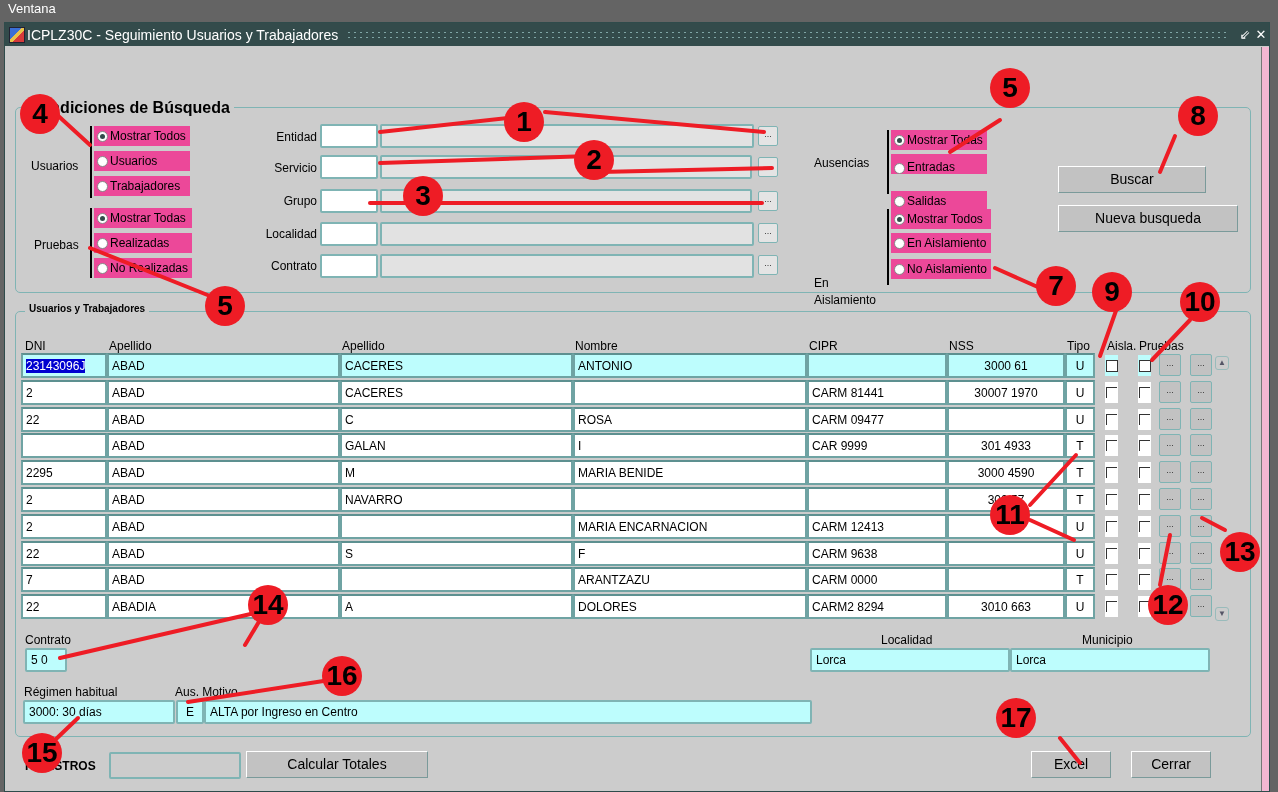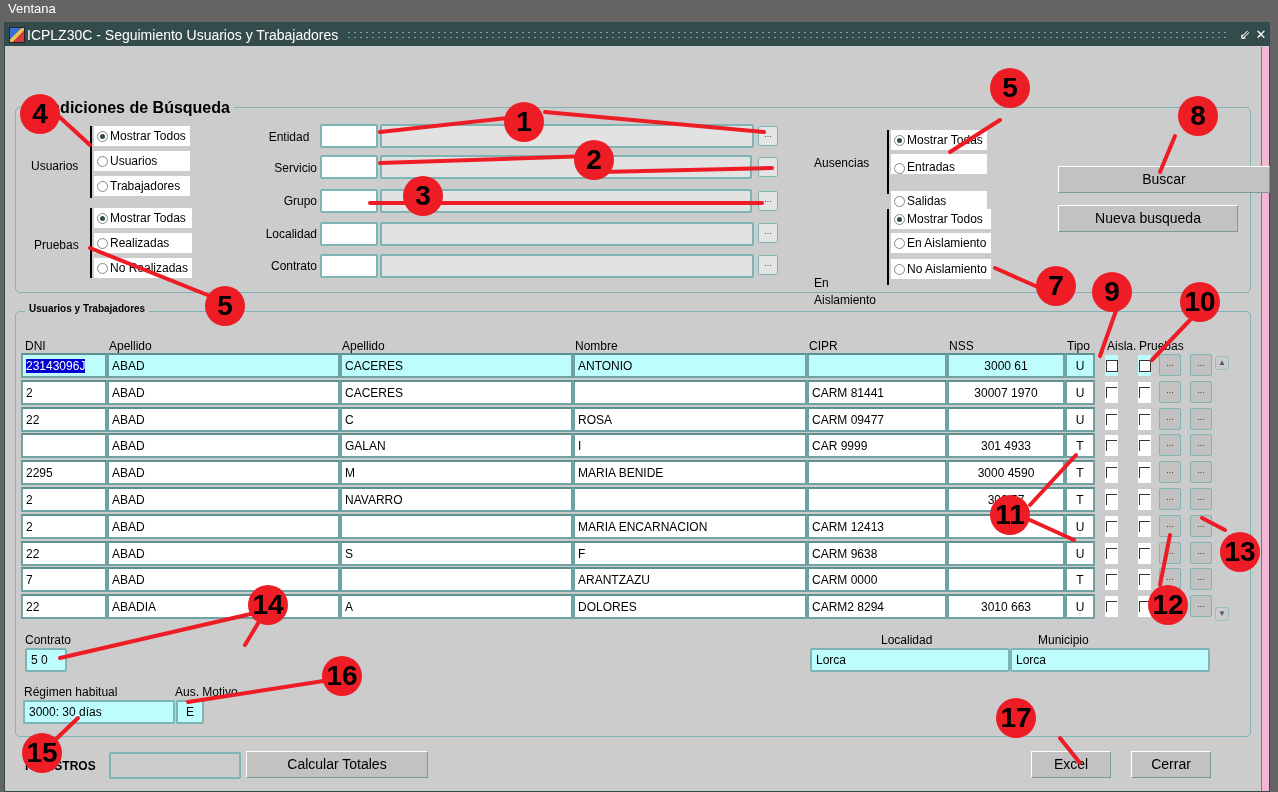--- a/index.html
+++ b/index.html
@@ -11,21 +11,21 @@
   .titlebar { left: 0; top: 0; width: 1264px; height: 23px; background: #334b4b; color: #fff; font-size: 14px; display: flex; align-items: center; }
   .titlebar .appicon { width: 16px; height: 16px; margin: 0 2px 0 4px; background: linear-gradient(135deg,#3a6fd6 0 40%,#e8c24a 40% 60%,#d63a3a 60%); border: 1px solid #223; }
   .titlebar .dots { flex: 1; height: 10px; margin: 0 8px; background-image: radial-gradient(#7fa5a5 1px, transparent 1.2px); background-size: 6px 5px; }
   .titlebar .ctrl { width: 16px; text-align: center; color: #fff; font-size: 13px; }
   .rightstrip { left: 1256px; top: 24px; width: 8px; height: 744px; background: #f4b6d2; border-left: 1px solid #777; }
   .heading { left: 0; top: 40px; width: 1200px; text-align: center; font-size: 25px; font-weight: bold; letter-spacing: 0.5px; }
   .group { border: 1px solid #7fb4b4; border-radius: 5px; }
   .group-title { background: #cccccc; font-weight: bold; font-size: 16px; padding: 0 4px; }
   .lbl { font-size: 12px; color: #000; white-space: nowrap; }
   .radio-group { border-left: 2px solid #000; }
-  .radio { display: flex; align-items: center; background: #ffffff; height: 20px; padding-right: 4px; font-size: 12px; white-space: nowrap; }
+  .radio { display: flex; align-items: center; background: #ec4899; height: 20px; padding-right: 4px; font-size: 12px; white-space: nowrap; }
   .radio .dot { width: 11px; height: 11px; border-radius: 50%; background: #fff; border: 1px solid #888; margin: 0 2px 0 3px; position: relative; }
   .radio .dot.on::after { content: ""; position: absolute; left: 2px; top: 2px; width: 5px; height: 5px; border-radius: 50%; background: #334b4b; }
   .field { background: #fff; border: 2px solid #7fb4b4; border-radius: 2px; height: 24px; font-size: 12px; padding: 3px 4px; white-space: nowrap; overflow: hidden; }
   .field.ro { background: #e2e2e2; }
   .field.cy { background: #bdfdfd; }
   .lovbtn { width: 20px; height: 20px; background: #e4e4e4; border: 1px solid #7fb4b4; border-radius: 2px; font-size: 9px; text-align: center; line-height: 14px; color: #333; }
   .btn { background: #c2c2c2; border: 1px solid #fff; border-right-color: #7a9a9a; border-bottom-color: #7a9a9a; font-size: 14px; text-align: center; line-height: 24px; }
   .cell { position: absolute; height: 25px; border: 2px solid #6fa3a3; border-top-color: #5d9090; background: #fff; font-size: 12px; padding: 4px 3px; white-space: nowrap; overflow: hidden; }
   .cell.cy { background: #bdfdfd; }
   .cell.sel span { background: #0000d0; color: #fff; }
@@ -86,21 +86,21 @@
     <div class="radio" style="margin:0 0 5px 0;">
         <span class="dot"></span>
         <span>Realizadas</span>
       </div>
     <div class="radio">
         <span class="dot"></span>
         <span>No Realizadas</span>
       </div>
   </div>
 
-  <div class="abs lbl" style="left:256px; top:107px; width:56px; text-align:center;">Entidad</div>
+  <div class="abs lbl" style="left:256px; top:107px; width:56px; text-align:right;">Entidad</div>
   <div class="abs field" style="left:315px; top:101px; width:58px;"></div>
   <div class="abs field ro" style="left:375px; top:101px; width:374px;"></div>
   <div class="abs lovbtn" style="left:753px; top:103px;">...</div>
 
   <div class="abs lbl" style="left:256px; top:138px; width:56px; text-align:right;">Servicio</div>
   <div class="abs field" style="left:315px; top:132px; width:58px;"></div>
   <div class="abs field ro" style="left:375px; top:132px; width:372px;"></div>
   <div class="abs lovbtn" style="left:753px; top:134px;">...</div>
 
   <div class="abs lbl" style="left:256px; top:171px; width:56px; text-align:right;">Grupo</div>
@@ -146,21 +146,21 @@
     <div class="radio" style="margin:0 0 6px 0;">
         <span class="dot"></span>
         <span>En Aislamiento</span>
       </div>
     <div class="radio">
         <span class="dot"></span>
         <span>No Aislamiento</span>
       </div>
   </div>
 
-  <div class="abs btn" style="left:1053px; top:143px; width:212px; height:27px;">Buscar</div>
+  <div class="abs btn" style="left:1053px; top:143px; width:148px; height:27px;">Buscar</div>
   <div class="abs btn" style="left:1053px; top:182px; width:180px; height:27px;">Nueva busqueda</div>
 
   <div class="abs group" style="left:10px; top:288px; width:1236px; height:426px;"></div>
   <div class="abs group-title" style="left:20px; top:280px; font-size:10px;">Usuarios y Trabajadores</div>
 
   <div id="grid" class="abs" style="left:0; top:0;">
     <div class="colhdr" style="left:20px; top:316px;">DNI</div>
     <div class="colhdr" style="left:104px; top:316px;">Apellido 1</div>
     <div class="colhdr" style="left:337px; top:316px;">Apellido 2</div>
     <div class="colhdr" style="left:570px; top:316px;">Nombre</div>
@@ -281,27 +281,28 @@
       <div class="rowbtn" style="left: 1185px; top: 572.2px;">...</div>
     </div>
 
   <div class="scrollbtn" style="left:1210px; top:333px;">▲</div>
   <div class="scrollbtn" style="left:1210px; top:584px;">▼</div>
 
   <div class="abs lbl" style="left:20px; top:610px;">Contrato</div>
   <div class="abs field cy" style="left:20px; top:625px; width:42px;">5  0</div>
   <div class="abs lbl" style="left:876px; top:610px;">Localidad</div>
   <div class="abs field cy" style="left:805px; top:625px; width:200px;">Lorca</div>
-  <div class="abs lbl" style="left:1033px; top:610px;">Municipio</div>
+  <div class="abs lbl" style="left:1077px; top:610px;">Municipio</div>
   <div class="abs field cy" style="left:1005px; top:625px; width:200px;">Lorca</div>
 
   <div class="abs lbl" style="left:19px; top:662px;">Régimen habitual</div>
   <div class="abs field cy" style="left:18px; top:677px; width:152px;">3000: 30 días</div>
   <div class="abs lbl" style="left:170px; top:662px;">Aus. Motivo</div>
   <div class="abs field cy" style="left:171px; top:677px; width:28px; text-align:center;">E</div>
+  <div class="abs field cy" style="left:199px; top:677px; width:608px;">ALTA por Ingreso en Centro</div>
 
   <div class="abs lbl" style="left:20px; top:736px; font-weight:bold;">REGISTROS</div>
   <div class="abs field ro" style="left:104px; top:729px; width:132px; height:27px; background:#cccccc;"></div>
   <div class="abs btn" style="left:241px; top:728px; width:182px; height:27px;">Calcular Totales</div>
   <div class="abs btn" style="left:1026px; top:728px; width:80px; height:27px;">Excel</div>
   <div class="abs btn" style="left:1126px; top:728px; width:80px; height:27px;">Cerrar</div>
 </div>
 
 <svg class="anno" width="1278" height="792">
   <g stroke="#ee1c25" stroke-width="4" fill="none" stroke-linecap="round">

